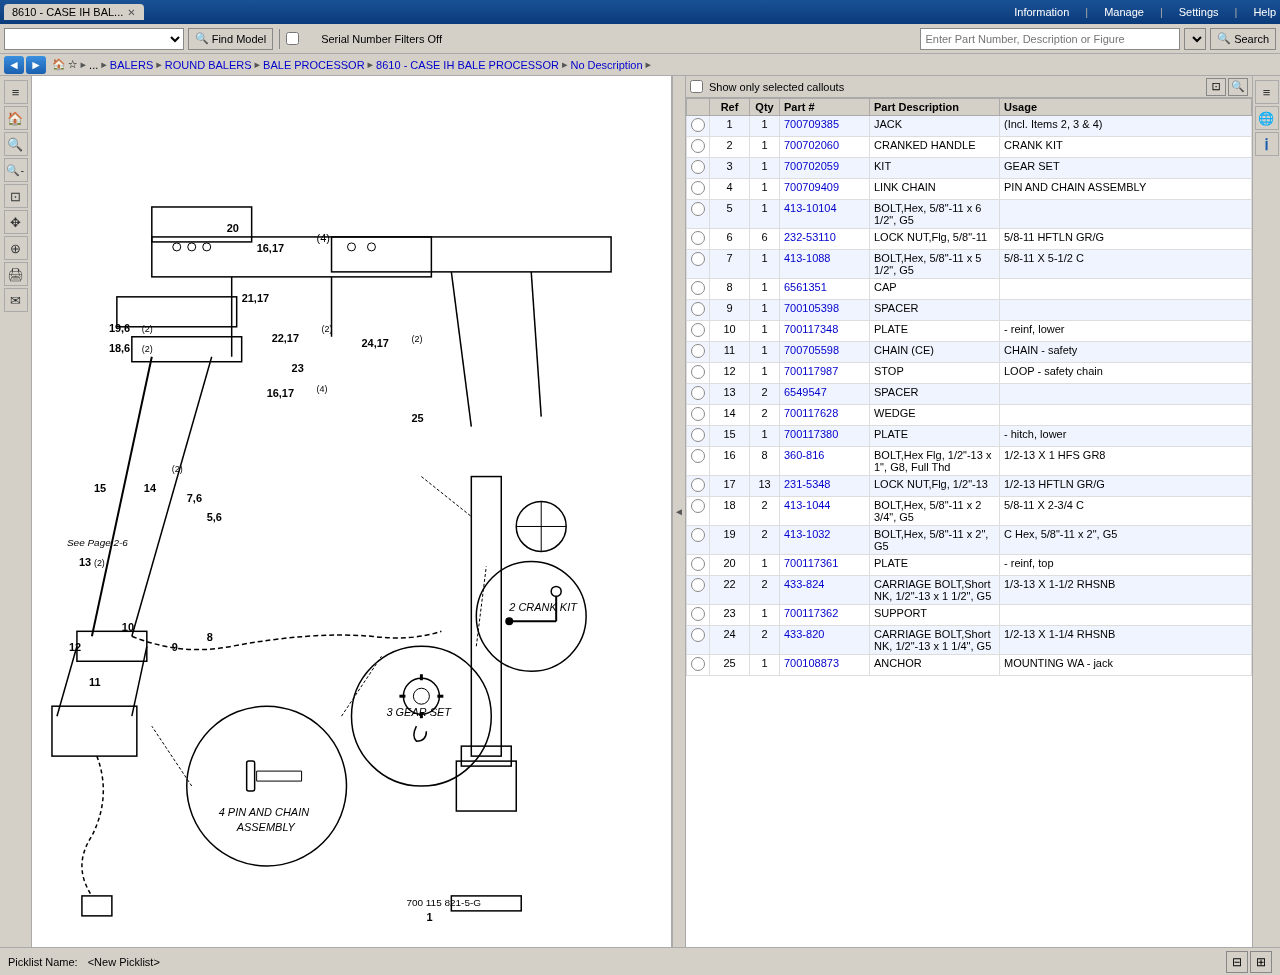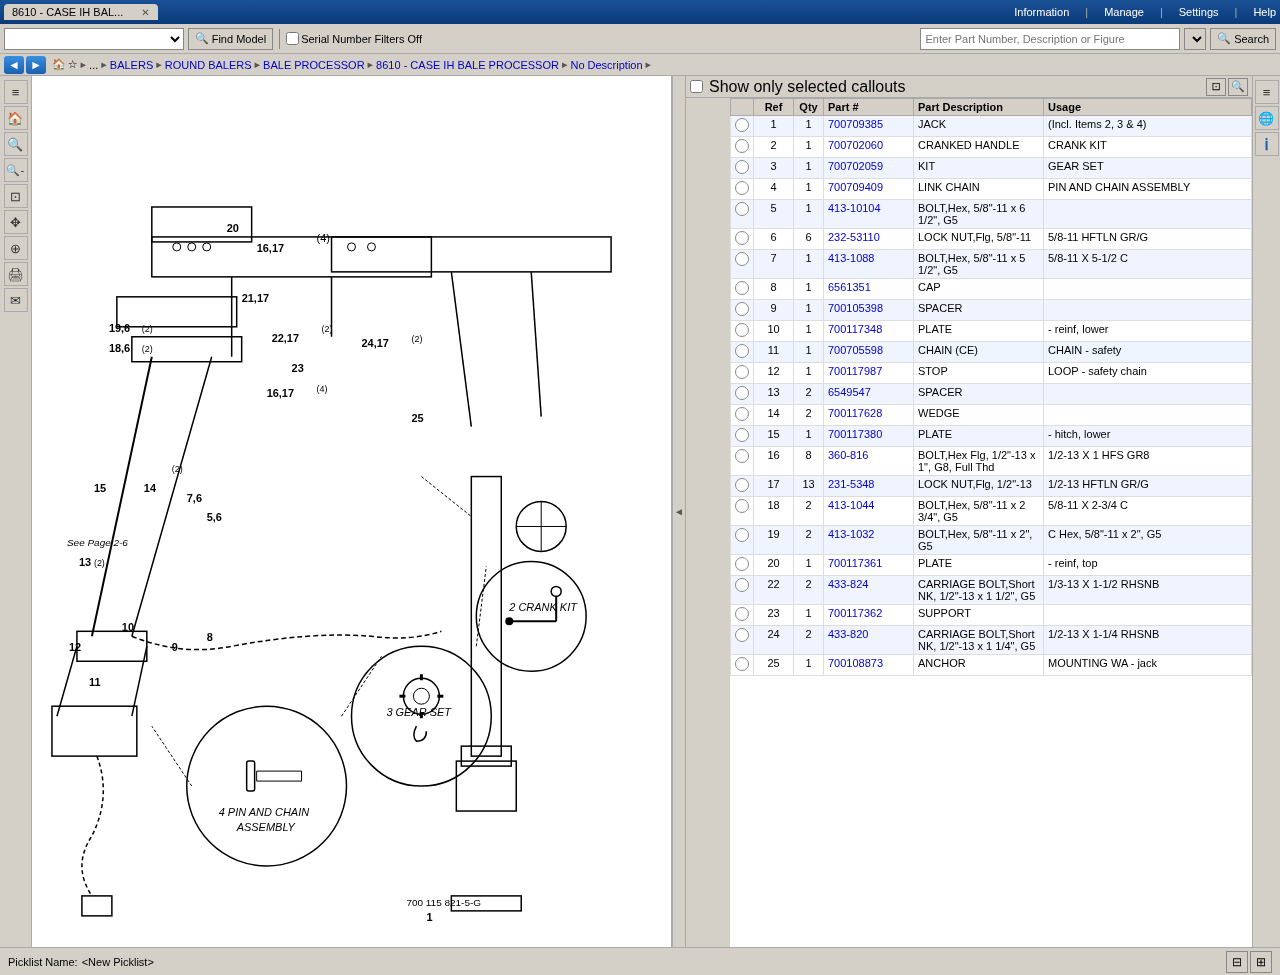--- a/index.html
+++ b/index.html
@@ -16,21 +16,21 @@
       position: relative;
     }
     #titlebar .tab {
       background: #d4d0c8;
       color: black;
       font-size: 11px;
       padding: 2px 8px;
       border-radius: 4px 4px 0 0;
       display: flex;
       align-items: center;
-      gap: 18px;
+      gap: 4px;
     }
     #titlebar .tab .close-btn {
       font-size: 10px;
       cursor: pointer;
       color: #555;
     }
     #titlebar .nav-buttons {
       position: absolute;
       right: 4px;
       top: 50%;
@@ -65,21 +65,21 @@
       font-size: 11px;
       background: #d4d0c8;
       border: 1px solid #888;
       cursor: pointer;
       padding: 0 6px;
       display: flex;
       align-items: center;
       gap: 3px;
     }
     .toolbar-sep { width: 1px; height: 20px; background: #888; margin: 0 2px; }
-    .serial-filter-area { display: flex; align-items: center; gap: 2px; font-size: 11px; }
+    .serial-filter-area { display: flex; align-items: center; gap: 22px; font-size: 11px; }
     .serial-filter-area input[type="checkbox"] { margin: 0; }
     .search-area {
       margin-left: auto;
       display: flex;
       align-items: center;
       gap: 4px;
       justify-content: center;
     }
     .search-input {
       height: 22px;
@@ -188,37 +188,36 @@
     #callouts-bar {
       height: 22px;
       background: #d4d0c8;
       border-bottom: 1px solid #aaa;
       display: flex;
       align-items: center;
       padding: 0 4px;
       gap: 6px;
     }
     #callouts-bar input[type="checkbox"] { margin: 0; }
-    #callouts-bar label { font-size: 16px; }
+    #callouts-bar label { font-size: 11px; }
     .callouts-icons { margin-left: auto; display: flex; gap: 2px; }
     .callout-icon-btn {
       width: 20px; height: 18px;
       background: #d4d0c8;
       border: 1px solid #888;
       cursor: pointer;
       display: flex; align-items: center; justify-content: center;
       font-size: 11px;
     }
 
     
     #parts-table-container {
       flex: 1;
       overflow: auto;
       background: white;
-      margin-left: 44px;
     }
     table {
       width: 100%;
       border-collapse: collapse;
       font-size: 11px;
     }
     table thead tr {
       background: #d4d0c8;
     }
     table thead th {
@@ -283,21 +282,21 @@
 
     
     #statusbar {
       height: 28px;
       background: #d4d0c8;
       border-top: 1px solid #aaa;
       display: flex;
       align-items: center;
       padding: 0 8px;
       font-size: 11px;
-      gap: 4px;
+      gap: 10px;
     }
     #statusbar .picklist-value { }
     #statusbar .status-icons { margin-left: auto; display: flex; gap: 2px; }
     .status-icon-btn {
       width: 22px; height: 22px;
       background: #d4d0c8;
       border: 1px solid #888;
       cursor: pointer;
       display: flex; align-items: center; justify-content: center;
       font-size: 12px;

